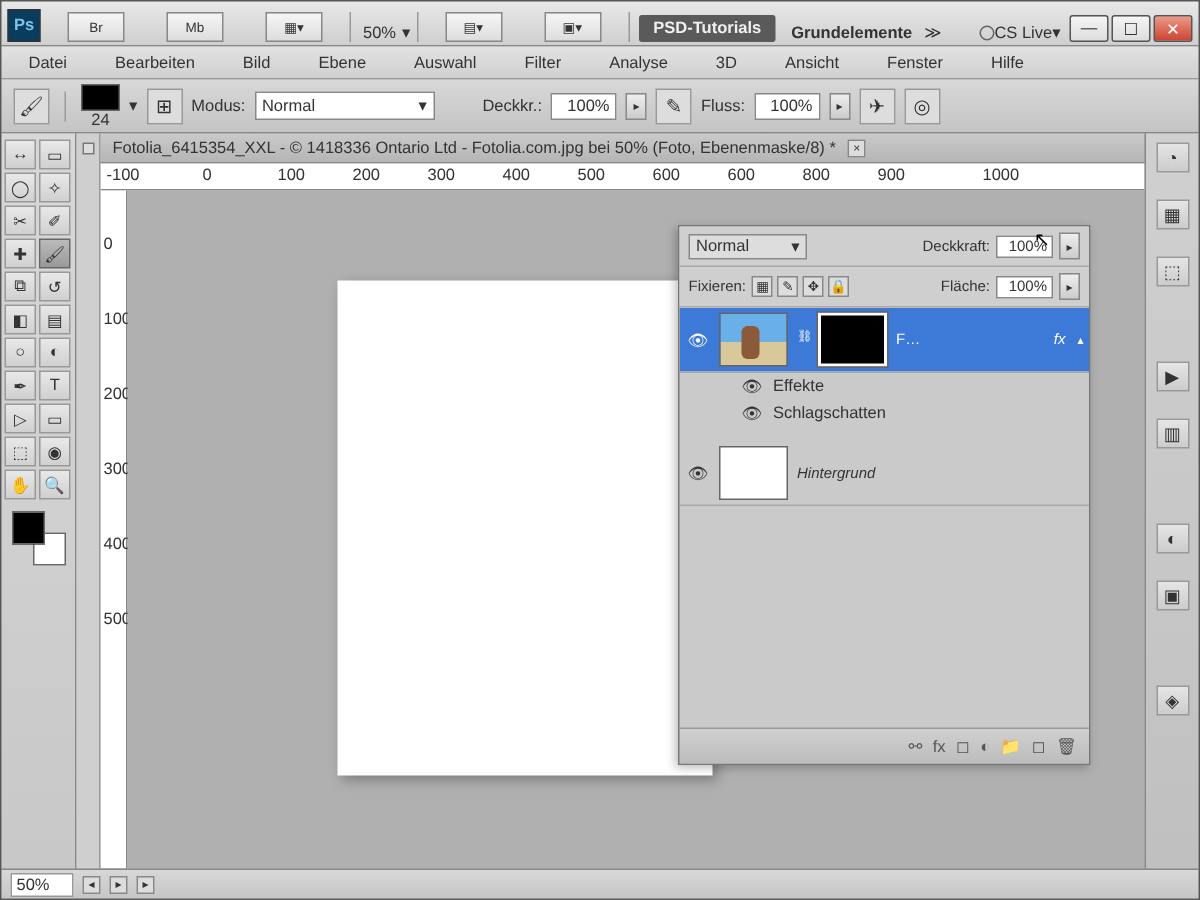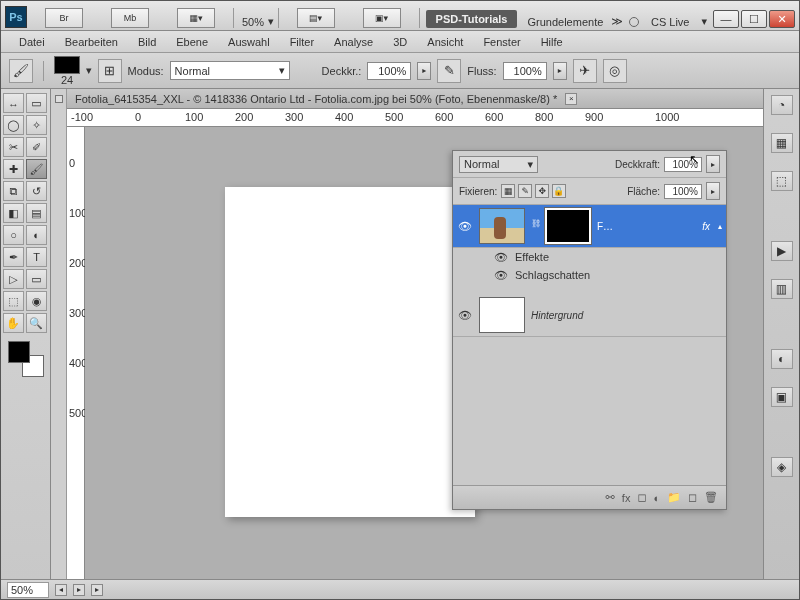--- a/index.html
+++ b/index.html
@@ -3,28 +3,28 @@
 <meta charset="utf-8">
 <style>
 *{box-sizing:border-box;margin:0;padding:0;font-family:Tahoma,Arial,sans-serif;font-size:11px;color:#333;user-select:none}
 body{background:#b8b8b8;width:800px;height:600px;overflow:hidden;position:relative;border:1px solid #555}
 .titlebar{height:30px;background:linear-gradient(#e8e8e8,#cfcfcf);display:flex;align-items:flex-end;padding:2px 4px;border-bottom:1px solid #888}
 .ps-logo{width:22px;height:22px;background:#0a3c5e;color:#7ec4e8;font-weight:bold;font-size:11px;display:flex;align-items:center;justify-content:center;border:1px solid #333;margin-right:4px}
 .tb-btn{width:38px;height:20px;border:1px solid #888;background:linear-gradient(#f5f5f5,#ddd);margin:0 14px;display:flex;align-items:center;justify-content:center;font-size:9px}
 .tb-sep{width:1px;height:20px;background:#999;margin:0 4px}
 .zoom-disp{font-size:11px;padding:0 4px}
 .title-tab{background:#5a5a5a;color:#f0f0f0;padding:3px 10px;font-weight:bold;border-radius:2px;margin:0 2px}
-.title-text{font-weight:normal;padding:0 8px}
+.title-text{font-weight:bold;padding:0 8px}
 .spacer{flex:1}
-.cs-live{display:flex;align-items:center;gap:12px;padding:0 6px}
+.cs-live{display:flex;align-items:center;gap:0;padding:0 6px}
 .cs-dot{width:10px;height:10px;border:1px solid #666;border-radius:50%}
 .winbtns{display:flex;gap:2px}
 .winbtn{width:26px;height:18px;border:1px solid #555;background:linear-gradient(#f5f5f5,#ddd);display:flex;align-items:center;justify-content:center;border-radius:2px;font-size:11px}
 .winbtn.close{background:linear-gradient(#e98,#c43);color:#fff}
-.menubar{height:22px;background:linear-gradient(#e2e2e2,#d0d0d0);display:flex;align-items:center;padding:0 8px;gap:0;border-bottom:1px solid #999}
+.menubar{height:22px;background:linear-gradient(#e2e2e2,#d0d0d0);display:flex;align-items:center;padding:0 8px;gap:12px;border-bottom:1px solid #999}
 .menu-item{padding:3px 10px;cursor:default}
 .optbar{height:36px;background:linear-gradient(#d8d8d8,#c4c4c4);display:flex;align-items:center;padding:0 8px;gap:6px;border-bottom:1px solid #888}
 .opt-icon{width:24px;height:24px;border:1px solid #999;background:#ddd;display:flex;align-items:center;justify-content:center;font-size:13px}
 .opt-swatch{width:26px;height:18px;background:#000;border:1px solid #666}
 .opt-label{font-size:11px}
 .opt-select{border:1px solid #888;background:#fff;padding:2px 4px;width:120px;display:flex;justify-content:space-between;align-items:center}
 .opt-input{border:1px solid #888;background:#fff;padding:2px 4px;width:44px;text-align:right}
 .arrow-btn{width:14px;height:18px;border:1px solid #888;background:linear-gradient(#eee,#ccc);font-size:8px;display:flex;align-items:center;justify-content:center}
 .work{position:absolute;top:88px;left:0;right:0;bottom:20px;display:flex}
 .toolbox{width:50px;background:linear-gradient(#d8d8d8,#c8c8c8);border-right:1px solid #888;display:flex;flex-direction:column;padding:4px 2px;gap:2px}

